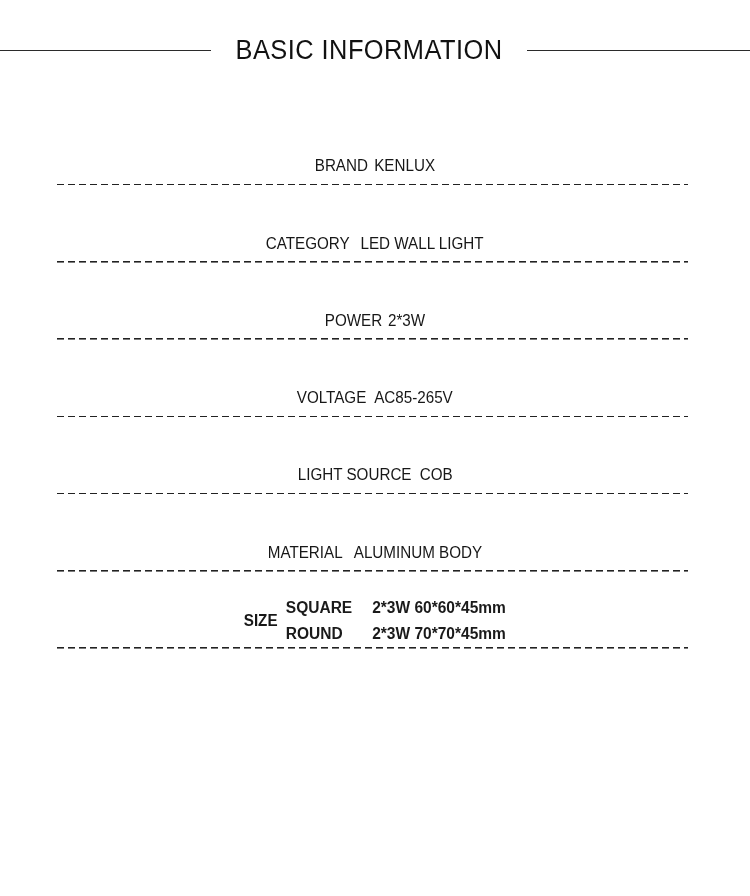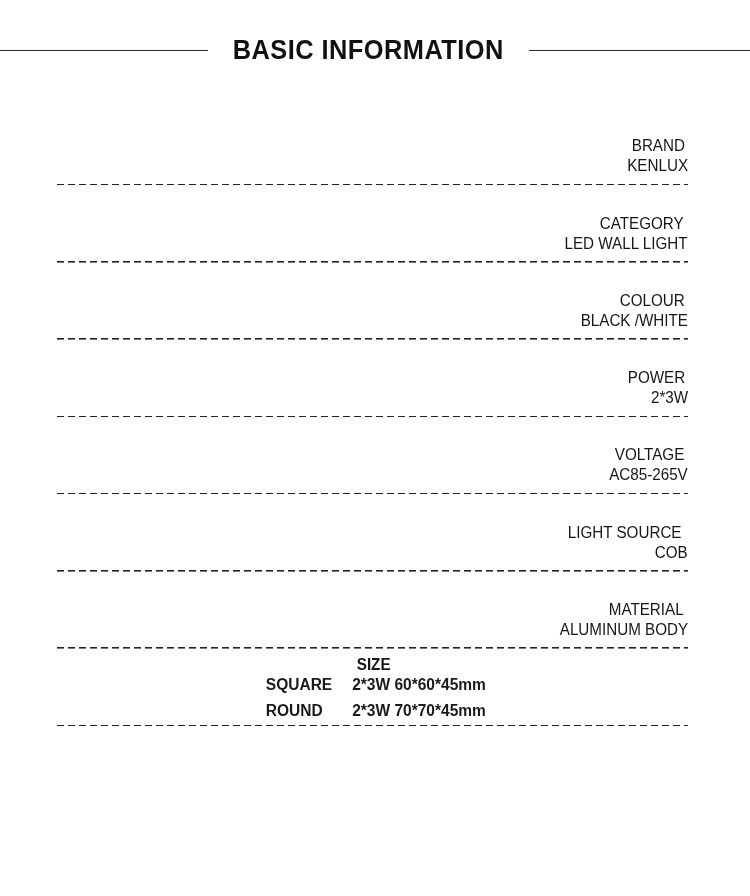--- a/index.html
+++ b/index.html
@@ -21,21 +21,20 @@
   
   .section-header {
     position: absolute;
     left: 0;
     top: 30px;
     width: 750px;
     height: 40px;
     display: flex;
     align-items: center;
     justify-content: center;
-    font-weight: bold;
   }
   .rule {
     height: 0;
     border-top: 1px solid #2b2b2b;
     flex: 0 0 auto;
   }
   .rule-left  { width: 222px; }
   .rule-right { width: 235px; }
   .section-title {
     font-size: 27px;
@@ -61,21 +60,20 @@
     box-sizing: border-box;
   }
   .row-inner {
     position: absolute;
     left: 0;
     right: 0;
     bottom: 9px;
     display: flex;
     align-items: flex-end;
     justify-content: center;
-    flex-direction: column;
   }
   .spec-label {
     font-size: 16px;
     line-height: 1.25;
     white-space: nowrap;
     padding-left: 5px;
     transform: scaleX(0.95);
     transform-origin: left bottom;
     color: #171717;
   }
@@ -155,27 +153,20 @@
   </div>
 
   <div class="spec-row">
     <div class="row-inner">
       <div class="spec-label">CATEGORY</div>
       <div class="spec-value">LED WALL LIGHT</div>
     </div>
     <div class="dash-line"></div>
   </div>
 
-  <div class="spec-row">
-    <div class="row-inner">
-      <div class="spec-label">COLOUR</div>
-      <div class="spec-value">BLACK /WHITE</div>
-    </div>
-    <div class="dash-line"></div>
-  </div>
 
   <div class="spec-row">
     <div class="row-inner">
       <div class="spec-label">POWER</div>
       <div class="spec-value">2*3W</div>
     </div>
     <div class="dash-line"></div>
   </div>
 
   <div class="spec-row">

